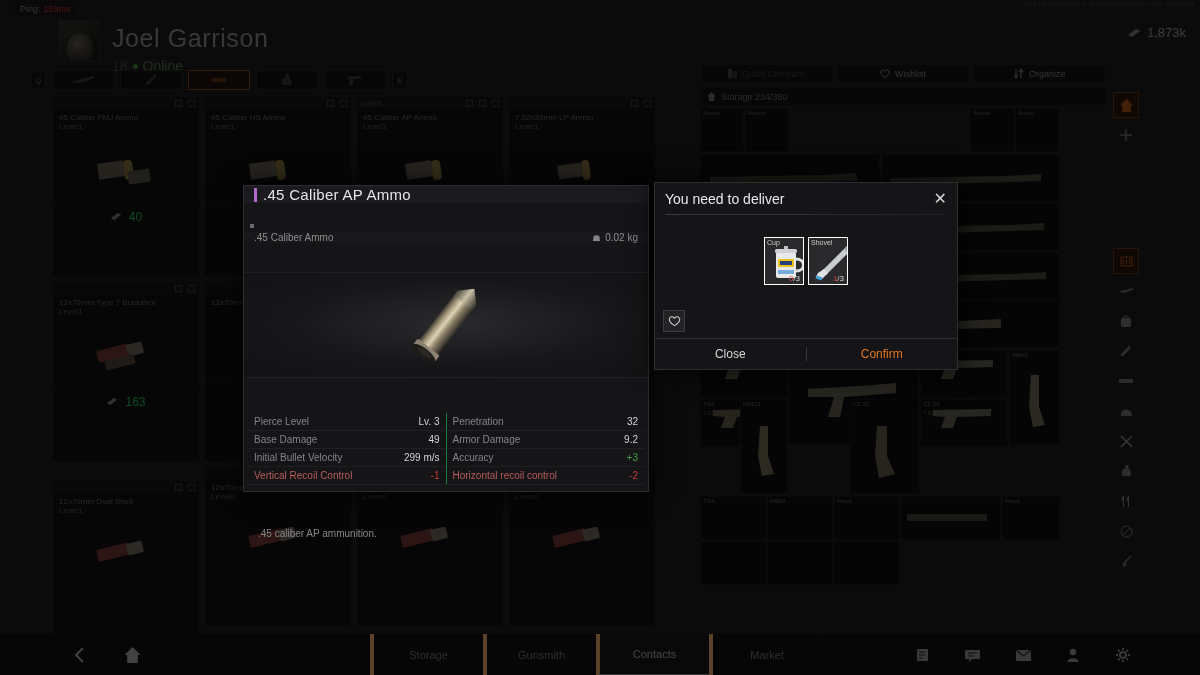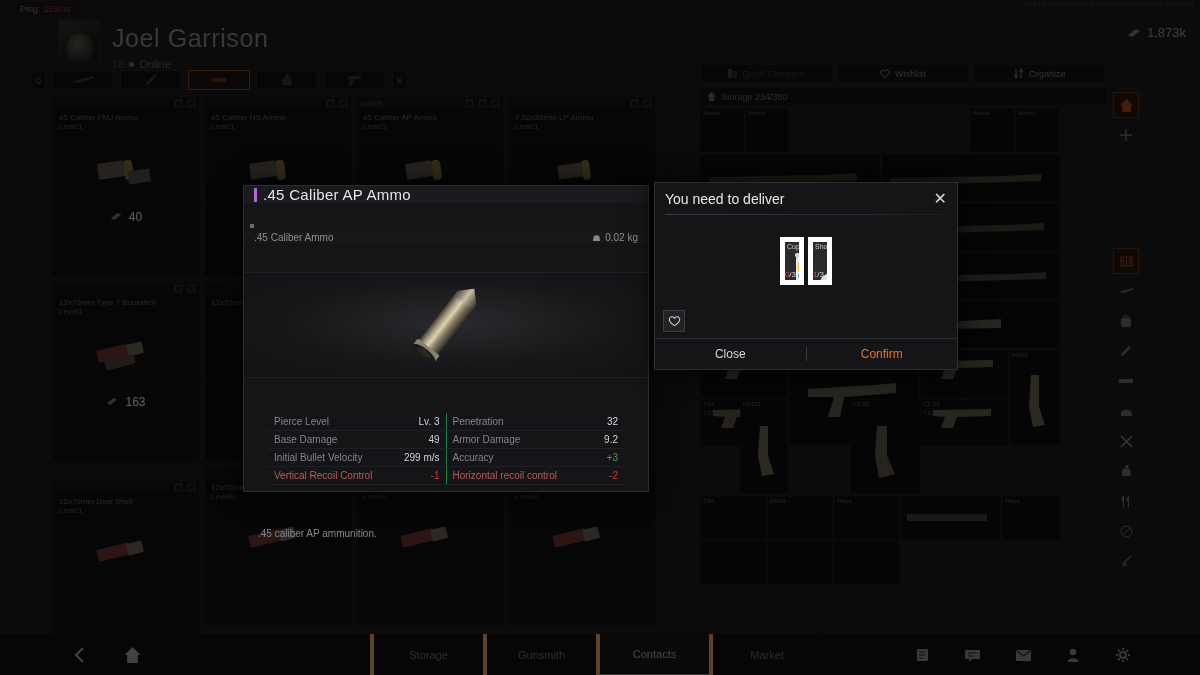--- a/index.html
+++ b/index.html
@@ -54,21 +54,21 @@
   }
   .avatar::after{
     content:""; position:absolute; left:8px; top:12px;
     width:26px; height:30px; border-radius:50% 50% 40% 40%;
     background: radial-gradient(circle at 40% 35%, #6b655b 0%, #3b3832 55%, #1b1916 100%);
   }
   .pname {
     font-size: 25px; letter-spacing: .6px; color: #9b9b9d;
     line-height: 1; margin-top: 6px;
   }
-  .pstatus { display:flex; align-items:center; gap:5px; margin-top: 7px; font-size: 11px; color:#5a7a52; }
+  .pstatus { display:flex; align-items:center; gap:5px; margin-top: 7px; font-size: 14px; color:#5a7a52; }
   .pstatus .lvl { color:#4b4b4d; }
   .dot-online { width:5px; height:5px; border-radius:50%; background:#4a9a3c; display:inline-block; }
 
   
   .loadout-row { position:absolute; left: 30px; top: 70px; display:flex; align-items:center; gap: 6px; }
   .key-cap {
     width: 16px; height: 18px; border: 1px solid #2b2b2d;
     display:flex; align-items:center; justify-content:center;
     font-size: 8px; color:#6d6d6f; background:#141416;
   }
@@ -81,21 +81,21 @@
 
   
   .left-grid { position:absolute; left: 52px; top: 96px; width: 620px; }
   .lcard { position:absolute; background:#121214; border:1px solid #1c1c1e; }
   .lcard .hdr { height: 12px; display:flex; align-items:center; justify-content:flex-end; gap:6px; padding:0 4px; background:#17171a;}
   .lcard .hdr .tag { margin-right:auto; font-size:7px; color:#55554f; }
   .lcard .hdr .mi { width:7px; height:7px; border:1px solid #3c3c3e; }
   .lcard .nm { display:flex; justify-content:space-between; padding: 4px 6px 0; font-size:8px; color:#6b6b6d;flex-direction:column; }
   .lcard .nm .lv { color:#5d5d5f; }
   .lcard .art { height: 74px; display:flex; align-items:center; justify-content:center; }
-  .lcard .ftr { height: 22px; border-top:1px solid #1c1c1e; display:flex; align-items:center; justify-content:center; gap:7px; font-size:12px; color:#ffffff;}
+  .lcard .ftr { height: 22px; border-top:1px solid #1c1c1e; display:flex; align-items:center; justify-content:center; gap:7px; font-size:12px; color:#22c55e;}
 
   
   .store-top { position:absolute; left: 700px; top: 64px; width: 406px; display:flex; gap:4px; }
   .store-btn {
     flex:1; height: 19px; background:#131315; border:1px solid #202022;
     display:flex; align-items:center; justify-content:center; gap:5px;
     font-size:9px; color:#8a8a8c;
   }
   .store-btn.dim { color:#3f3f41; }
   .store-path {
@@ -143,21 +143,21 @@
     height: 22px; display:flex; align-items:center; justify-content:space-between;
     padding: 0 10px; background:#18181b; font-size:10px; color:#8e8e90;
   }
   .im-sub .wt { display:flex; align-items:center; gap:4px; color:#8e8e90; }
   .im-rarity { position:absolute; left:250px; top:224px; width:4px; height:4px; background:#6a6a6c; }
   .im-art {
     flex:1; background: radial-gradient(ellipse at 52% 48%, #2a2a2e 0%, #171719 55%, #121214 100%);
     display:flex; align-items:center; justify-content:center;
     border-top:1px solid #202024; border-bottom:1px solid #202024;
   }
-  .im-stats { background:#151518; padding: 6px 24px 0; }
+  .im-stats { background:#151518; padding: 6px 4px 0; }
   .st-row { display:flex; }
   .st-cell {
     flex:1; display:flex; justify-content:space-between; align-items:center;
     font-size:10px; padding: 3px 6px; border-bottom:1px solid #202024;
   }
   .st-cell + .st-cell { border-left:1px solid #15803d; }
   .st-k { color:#83838a; }
   .st-v { color:#d2d2d6; }
   .st-v.neg { color:#cf3b3b; }
   .st-v.pos { color:#3f9d45; }
@@ -173,21 +173,21 @@
   }
   .dl-head {
     height:31px; display:flex; align-items:center; justify-content:space-between;
     padding: 0 10px; font-size:14px; color:#e8e8ea;
   }
   .dl-x { font-size:16px; color:#d8d8da; line-height:1; cursor:pointer; }
   .dl-rule { height:1px; margin:0 10px; background: linear-gradient(90deg,#3a3a3e,#2a2a2e 70%, #1d1d20); }
   .dl-body { flex:1; position:relative; }
   .dl-slots { position:absolute; left:0; right:0; top:22px; display:flex; justify-content:center; gap:4px; }
   .dslot {
-    width:24px; height:48px; background:#2a2a2c; border:5px solid #ffffff;
+    width:40px; height:48px; background:#2a2a2c; border:1px solid #ffffff;
     position:relative; overflow:hidden;
   }
   .dslot .nm { position:absolute; left:2px; top:1px; font-size:7px; color:#c9c9cb; z-index:2;}
   .dslot .ct { position:absolute; right:3px; bottom:1px; font-size:8px; color:#d8d8da; z-index:2;}
   .dslot .ct b { color:#d8453f; font-weight:normal; }
   .dl-fav {
     position:absolute; left:8px; bottom:6px; width:22px; height:22px;
     background:#232326; border:1px solid #3c3c40;
     display:flex; align-items:center; justify-content:center;
   }

